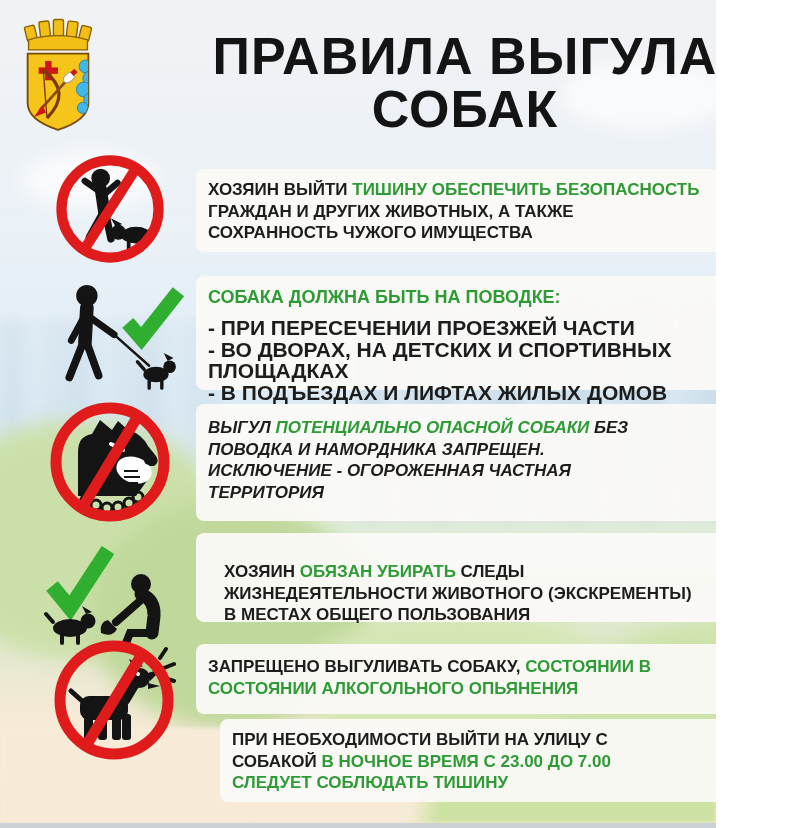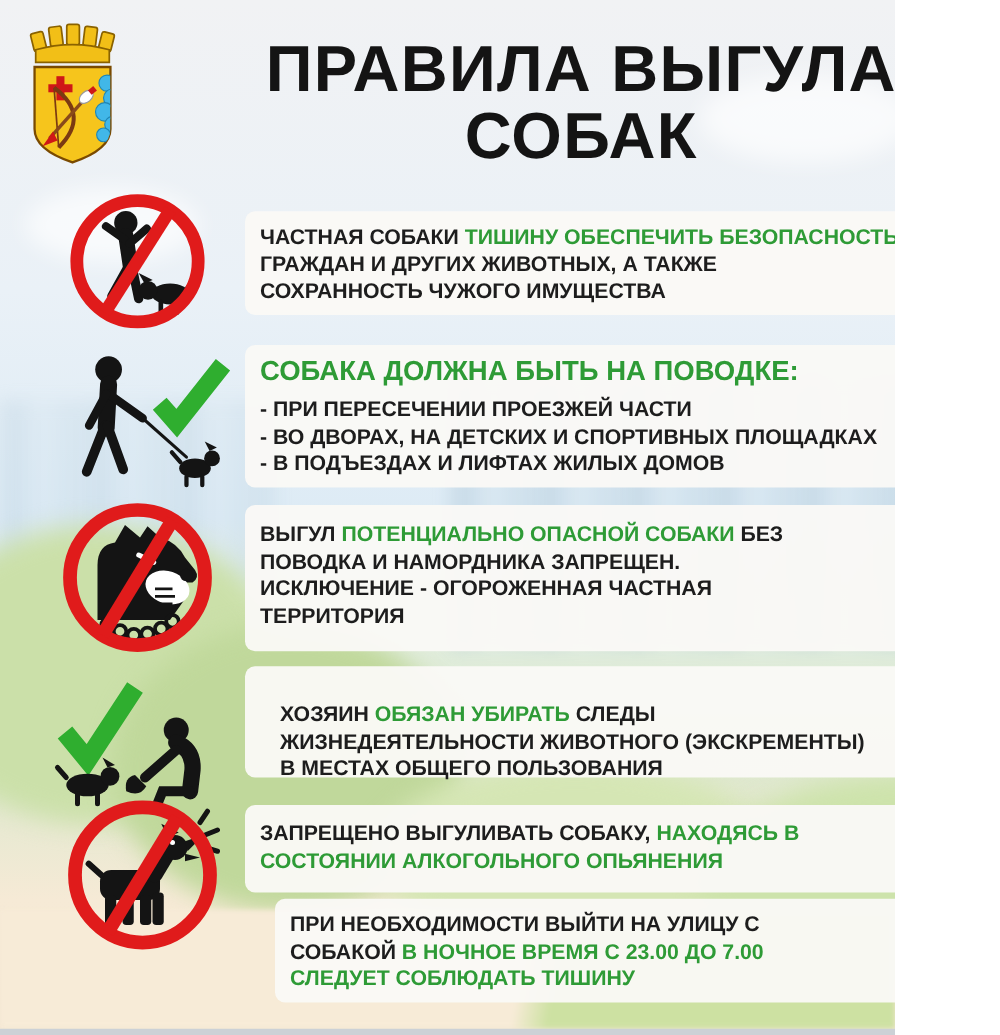--- a/index.html
+++ b/index.html
@@ -19,22 +19,22 @@
   .cloud{position:absolute;background:rgba(255,255,255,.65);border-radius:50%;filter:blur(9px);}
   
   .emblem{position:absolute;left:12px;top:6px;width:92px;height:132px;z-index:3;}
   .title{position:absolute;left:160px;top:30px;width:610px;z-index:3;
     text-align:center;color:#141414;font-weight:700;font-size:52px;line-height:1.02;letter-spacing:1px;}
   
   .card{position:absolute;left:196px;width:594px;background:rgba(250,249,246,.96);
     border-radius:8px;z-index:2;box-sizing:border-box;color:#1d1d1d;}
   .card p{margin:0;font-weight:700;font-size:17px;line-height:21.5px;}
   .g{color:#2E9B36;}
-  .card .hd{color:#2E9B36;font-weight:700;font-size:22px;line-height:22px;margin:0 0 9px 0;}
-  .card .li{font-weight:700;font-size:17px;line-height:21.5px;}
+  .card .hd{color:#2E9B36;font-weight:700;font-size:18px;line-height:22px;margin:0 0 9px 0;}
+  .card .li{font-weight:700;font-size:21px;line-height:21.5px;}
   
   .icon{position:absolute;z-index:2;}
   svg{display:block;}
 </style>
 </head>
 <body>
 
 <div id="poster">
 
   <div class="bg-base"></div>
@@ -104,21 +104,21 @@
         <path d="M66,79 L61,70 L73,76 Z" stroke="none"></path>
         <path d="M102,84 L110,74" stroke-width="4" fill="none"></path>
         <path d="M80,95 L80,104 M94,95 L94,104" stroke-width="4" fill="none"></path>
       </g>
       <circle cx="60" cy="60" r="52" fill="none" stroke="#E01B1B" stroke-width="11"></circle>
       <line x1="88" y1="16" x2="32" y2="104" stroke="#E01B1B" stroke-width="11"></line>
     </svg>
   </div>
   <div class="card" style="top:169px;height:83px;padding:10px 12px;">
     <p>
-      <span>ЧАСТНАЯ СОБАКИ </span><span class="g">ТИШИНУ ОБЕСПЕЧИТЬ БЕЗОПАСНОСТЬ</span><br>
+      <span>ХОЗЯИН ВЫЙТИ </span><span class="g">ТИШИНУ ОБЕСПЕЧИТЬ БЕЗОПАСНОСТЬ</span><br>
       <span>ГРАЖДАН И ДРУГИХ ЖИВОТНЫХ, А ТАКЖЕ</span><br>
       <span>СОХРАННОСТЬ ЧУЖОГО ИМУЩЕСТВА</span>
     </p>
   </div>
 
   <div class="icon" style="left:46px;top:280px;">
     <svg viewBox="0 0 150 120" width="146" height="117">
       <g fill="#141414" stroke="#141414" stroke-linecap="round">
         <circle cx="42" cy="16" r="11" stroke="none"></circle>
         <path d="M42,28 L40,64" stroke-width="14" fill="none"></path>
@@ -157,21 +157,21 @@
             <circle cx="59" cy="108" r="5"></circle>
           <circle cx="70" cy="107" r="5"></circle>
             <circle cx="81" cy="103" r="5"></circle>
             <circle cx="90" cy="97" r="5"></circle>
         </g>
       </g>
       <circle cx="62" cy="62" r="54" fill="none" stroke="#E01B1B" stroke-width="11"></circle>
       <line x1="90" y1="16" x2="34" y2="108" stroke="#E01B1B" stroke-width="11"></line>
     </svg>
   </div>
-  <div class="card" style="top:404px;height:117px;padding:13px 12px;">
+  <div class="card" style="top:404px;height:117px;padding:13px 12px;font-style:italic;">
     <p>
       <span>ВЫГУЛ </span><span class="g">ПОТЕНЦИАЛЬНО ОПАСНОЙ СОБАКИ</span><span> БЕЗ</span><br>
       <span>ПОВОДКА И НАМОРДНИКА ЗАПРЕЩЕН.</span><br>
       <span>ИСКЛЮЧЕНИЕ - ОГОРОЖЕННАЯ ЧАСТНАЯ</span><br>
       <span>ТЕРРИТОРИЯ</span>
     </p>
   </div>
 
   <div class="icon" style="left:38px;top:536px;">
     <svg viewBox="0 0 150 110" width="150" height="110">
@@ -218,21 +218,21 @@
         <path d="M108,20 L114,11"></path>
           <path d="M112,30 L122,26"></path>
           <path d="M112,40 L122,43"></path>
       </g>
       <circle cx="62" cy="62" r="54" fill="none" stroke="#E01B1B" stroke-width="11"></circle>
       <line x1="90" y1="16" x2="34" y2="108" stroke="#E01B1B" stroke-width="11"></line>
     </svg>
   </div>
   <div class="card" style="top:644px;height:70px;padding:12px;">
     <p>
-      <span>ЗАПРЕЩЕНО ВЫГУЛИВАТЬ СОБАКУ, </span><span class="g">НАХОДЯСЬ В</span><br>
+      <span>ЗАПРЕЩЕНО ВЫГУЛИВАТЬ СОБАКУ, </span><span class="g">СОСТОЯНИИ В</span><br>
       <span class="g">СОСТОЯНИИ АЛКОГОЛЬНОГО ОПЬЯНЕНИЯ</span>
     </p>
   </div>
 
   <div class="card" style="top:719px;height:83px;padding:10px 12px;margin-left:24px;">
     <p>
       <span>ПРИ НЕОБХОДИМОСТИ ВЫЙТИ НА УЛИЦУ С</span><br>
       <span>СОБАКОЙ </span><span class="g">В НОЧНОЕ ВРЕМЯ С 23.00 ДО 7.00</span><br>
       <span class="g">СЛЕДУЕТ СОБЛЮДАТЬ ТИШИНУ</span>
     </p>

